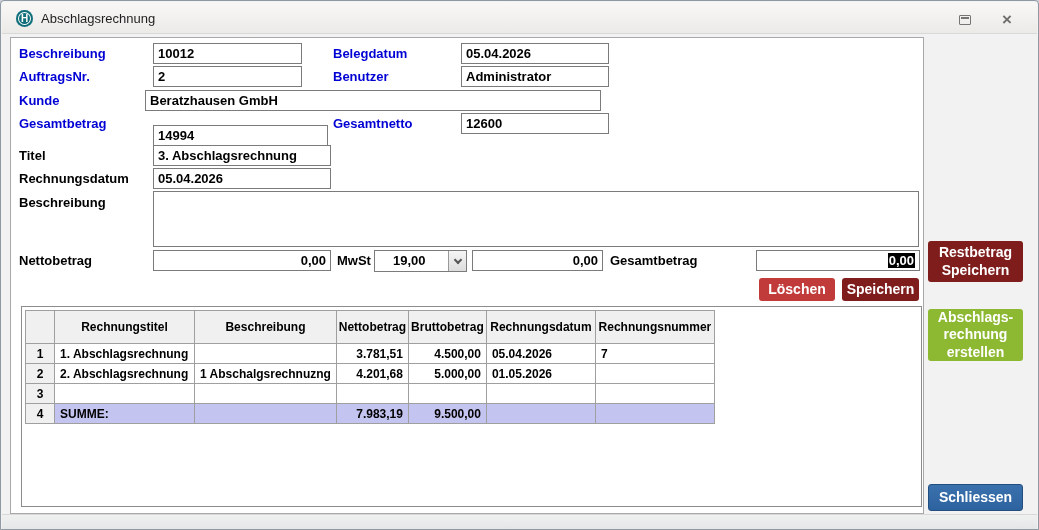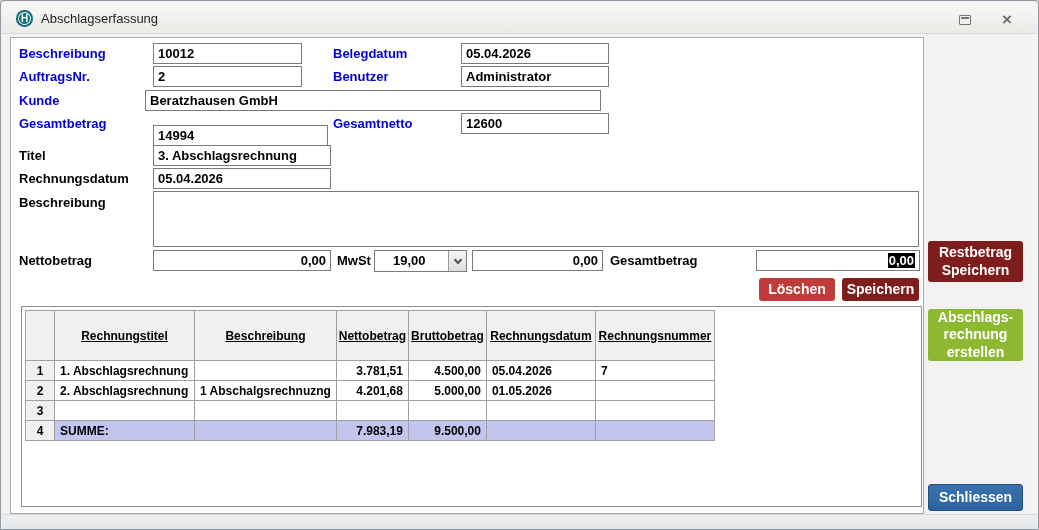--- a/index.html
+++ b/index.html
@@ -60,39 +60,39 @@
   .btn-teal  { background:#7f1d1d; }
   .btn-green { background:#8db831; }
   .btn-blue  { background:linear-gradient(#3a71ad,#2d629f); border:1px solid #234e80; }
 
   
   .table-panel { position:absolute; left:20px; top:305px; width:901px; height:201px;
                  background:#fff; border:1px solid #8c8c8c; }
   table.grid { border-collapse:collapse; position:absolute; left:3px; top:3px; table-layout:fixed; }
   table.grid th, table.grid td { border:1px solid #9f9f9f; font-size:12px; font-weight:bold;
                  color:#000; overflow:hidden; white-space:nowrap; padding:0 5px; }
-  table.grid th { background:#f0f0f0; height:50px; text-align:center; padding:0 1px;text-decoration:underline; }
+  table.grid th { background:#f0f0f0; height:33px; text-align:center; padding:0 1px; }
   table.grid td { height:20px; background:#fff; }
   td.rownum { background:#f0f0f0 !important; text-align:center; padding:0 2px; }
   td.num { text-align:right; }
   tr.summe td { background:#c4c4f0 !important; }
   tr.summe td.rownum { background:#f0f0f0 !important; }
 
   
   .bottom-strip { position:absolute; left:1px; right:1px; bottom:0; height:15px;
                   background:linear-gradient(#f0f0f0,#e4e6e8); border-top:1px solid #d8d8d8; }
 </style>
 </head>
 <body>
 
 <div class="window">
 
   <div class="titlebar">
     <div class="app-icon">H</div>
-    <div class="title-text">Abschlagserfassung</div>
+    <div class="title-text">Abschlagsrechnung</div>
     <div class="win-btn btn-restore">
       <span class="restore-glyph">
           <span></span>
         </span>
     </div>
     <div class="win-btn btn-close">
       <span>×</span>
     </div>
   </div>
 

